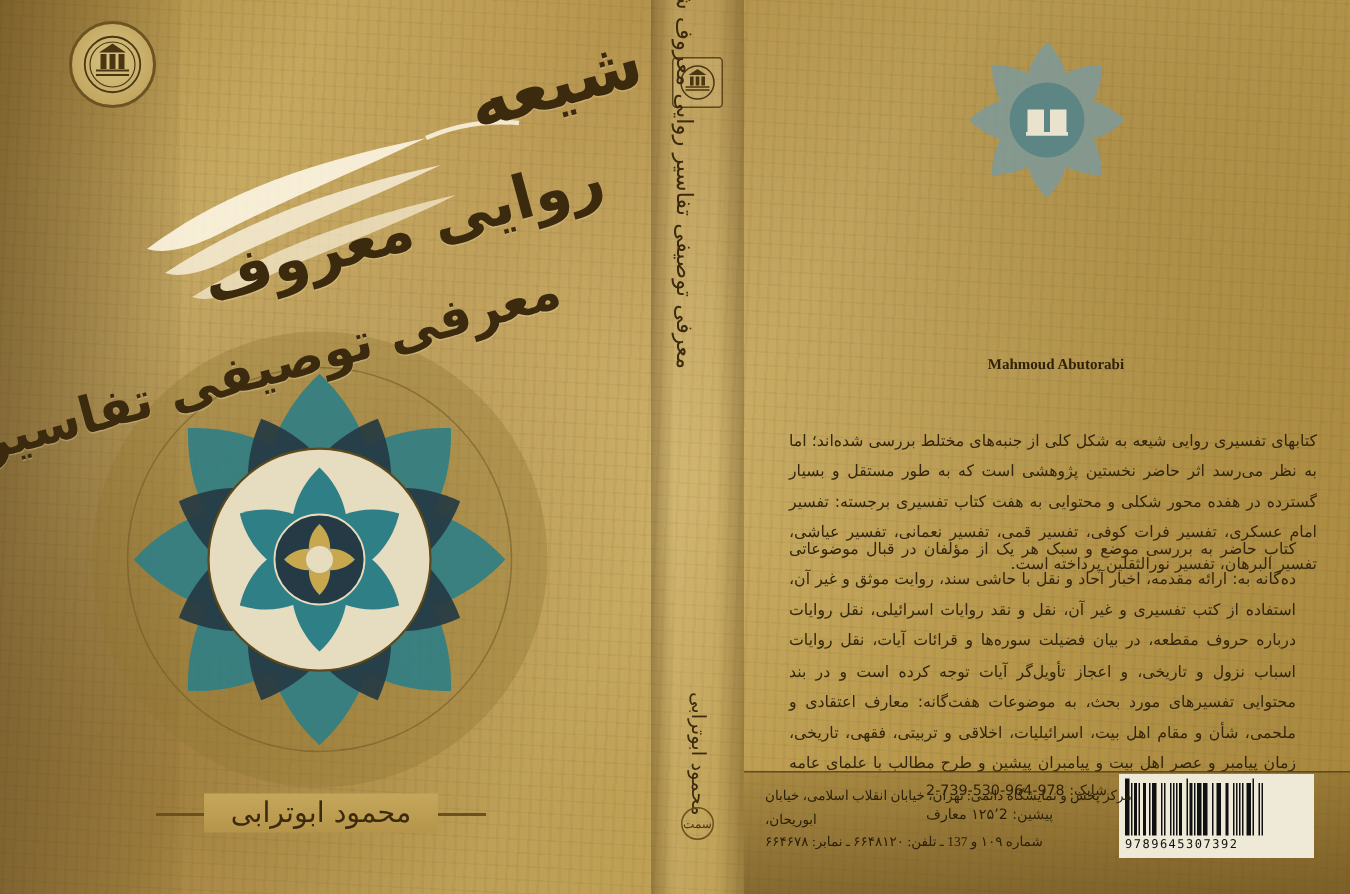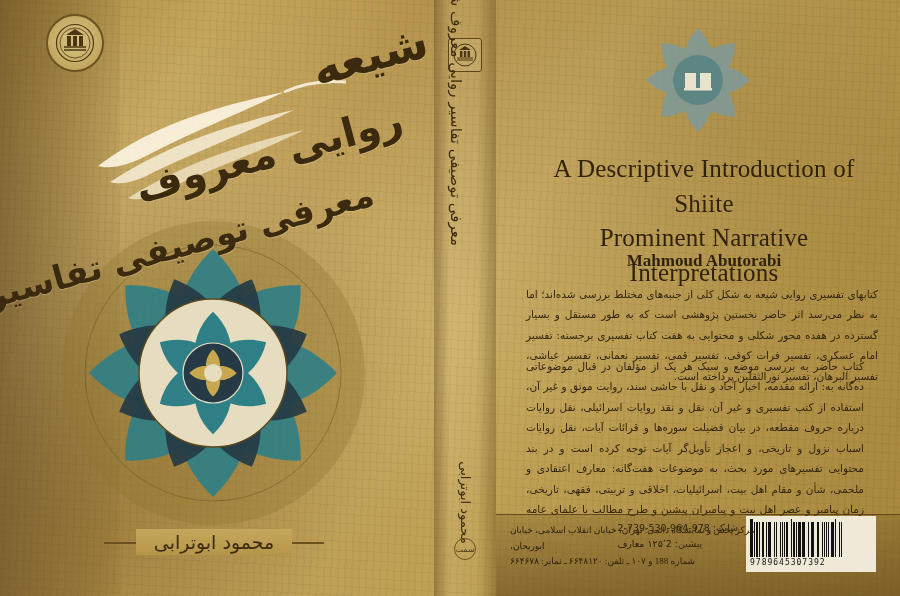--- a/index.html
+++ b/index.html
@@ -128,24 +128,24 @@
     width:150px; height:120px;
   }
   #front-title{
     position:absolute; left:34px; right:22px; top:152px;
     text-align:center;
     font-family:"Liberation Serif", serif;
     font-size:25px; line-height:1.38; color:#2f2209;
     letter-spacing:0.2px;
   }
   #front-author{
-    position:absolute; left:34px; right:22px; top:251px;
+    position:absolute; left:34px; right:22px; top:238px;
     text-align:center;
     font-family:"Liberation Serif", serif;
-    font-size:17px; font-weight:bold; color:#2f2209;
+    font-size:10px; font-weight:bold; color:#2f2209;
   }
   .fa-para{
     position:absolute;
     direction:rtl; text-align:justify;
     font-family:"DejaVu Sans", sans-serif;
     font-size:10.5px; line-height:1.95; color:#33250b;
   }
   #fa-para-1{ left:30px; right:22px; top:284px; }
   #fa-para-2{ left:30px; right:36px; top:356px; }
 
@@ -326,24 +326,20 @@
           <circle r="25" fill="#5d8583"></circle>
           <g fill="#e9e2cd">
             <path d="M-13,-7 h11 v15 h-11 z"></path>
             <path d="M2,-7 h11 v15 h-11 z"></path>
             <path d="M-14,8 h28 v2.5 h-28 z"></path>
           </g>
         </g>
       </svg>
     </div>
 
-    <div id="front-title">
-      <div>A Descriptive Introduction of Shiite</div>
-      <div>Prominent Narrative Interpretations</div>
-    </div>
 
     <div id="front-author">Mahmoud Abutorabi</div>
 
     <div class="fa-para" id="fa-para-1">کتابهای تفسیری روایی شیعه به شکل کلی از جنبه‌های مختلط بررسی شده‌اند؛ اما به نظر می‌رسد اثر حاضر نخستین پژوهشی است که به طور مستقل و بسیار گسترده در هفده محور شکلی و محتوایی به هفت کتاب تفسیری برجسته: تفسیر امام عسکری، تفسیر فرات کوفی، تفسیر قمی، تفسیر نعمانی، تفسیر عیاشی، تفسیر البرهان، تفسیر نورالثقلین پرداخته است.</div>
     <div class="fa-para" id="fa-para-2">کتاب حاضر به بررسی موضع و سبک هر یک از مؤلفان در قبال موضوعاتی ده‌گانه به: ارائه مقدمه، اخبار آحاد و نقل با حاشی سند، روایت موثق و غیر آن، استفاده از کتب تفسیری و غیر آن، نقل و نقد روایات اسرائیلی، نقل روایات درباره حروف مقطعه، در بیان فضیلت سوره‌ها و قرائات آیات، نقل روایات اسباب نزول و تاریخی، و اعجاز تأویل‌گر آیات توجه کرده است و در بند محتوایی تفسیرهای مورد بحث، به موضوعات هفت‌گانه: معارف اعتقادی و ملحمی، شأن و مقام اهل بیت، اسرائیلیات، اخلاقی و تربیتی، فقهی، تاریخی، زمان پیامبر و عصر اهل بیت و پیامبران پیشین و طرح مطالب با علمای عامه پرداخته است.</div>
 
     <div id="front-footer">
 
       <div id="front-price">
         <div>
@@ -416,17 +412,17 @@
             <i style="width: 1px; background: rgb(17, 17, 17); height: 92%;"></i>
             <i style="width: 1px; background: transparent; height: 92%;"></i>
             <i style="width: 1px; background: rgb(17, 17, 17); height: 92%;"></i>
             <i style="width: 2px; background: transparent; height: 92%;"></i>
           </div>
         <div id="barcode-number">9789645307392</div>
       </div>
 
       <div id="front-meta">
         <div>مرکز پخش و نمایشگاه دائمی: تهران، خیابان انقلاب اسلامی، خیابان ابوریحان،</div>
-        <div>شماره 188 و ۱۰۷ ـ تلفن: ۶۶۴۸۱۲۰ ـ نمابر: ۶۶۴۶۷۸</div>
+        <div>شماره ۱۰۹ و 137 ـ تلفن: ۶۶۴۸۱۲۰ ـ نمابر: ۶۶۴۶۷۸</div>
       </div>
     </div>
   </div>
 </div>
 
 </body></html>

